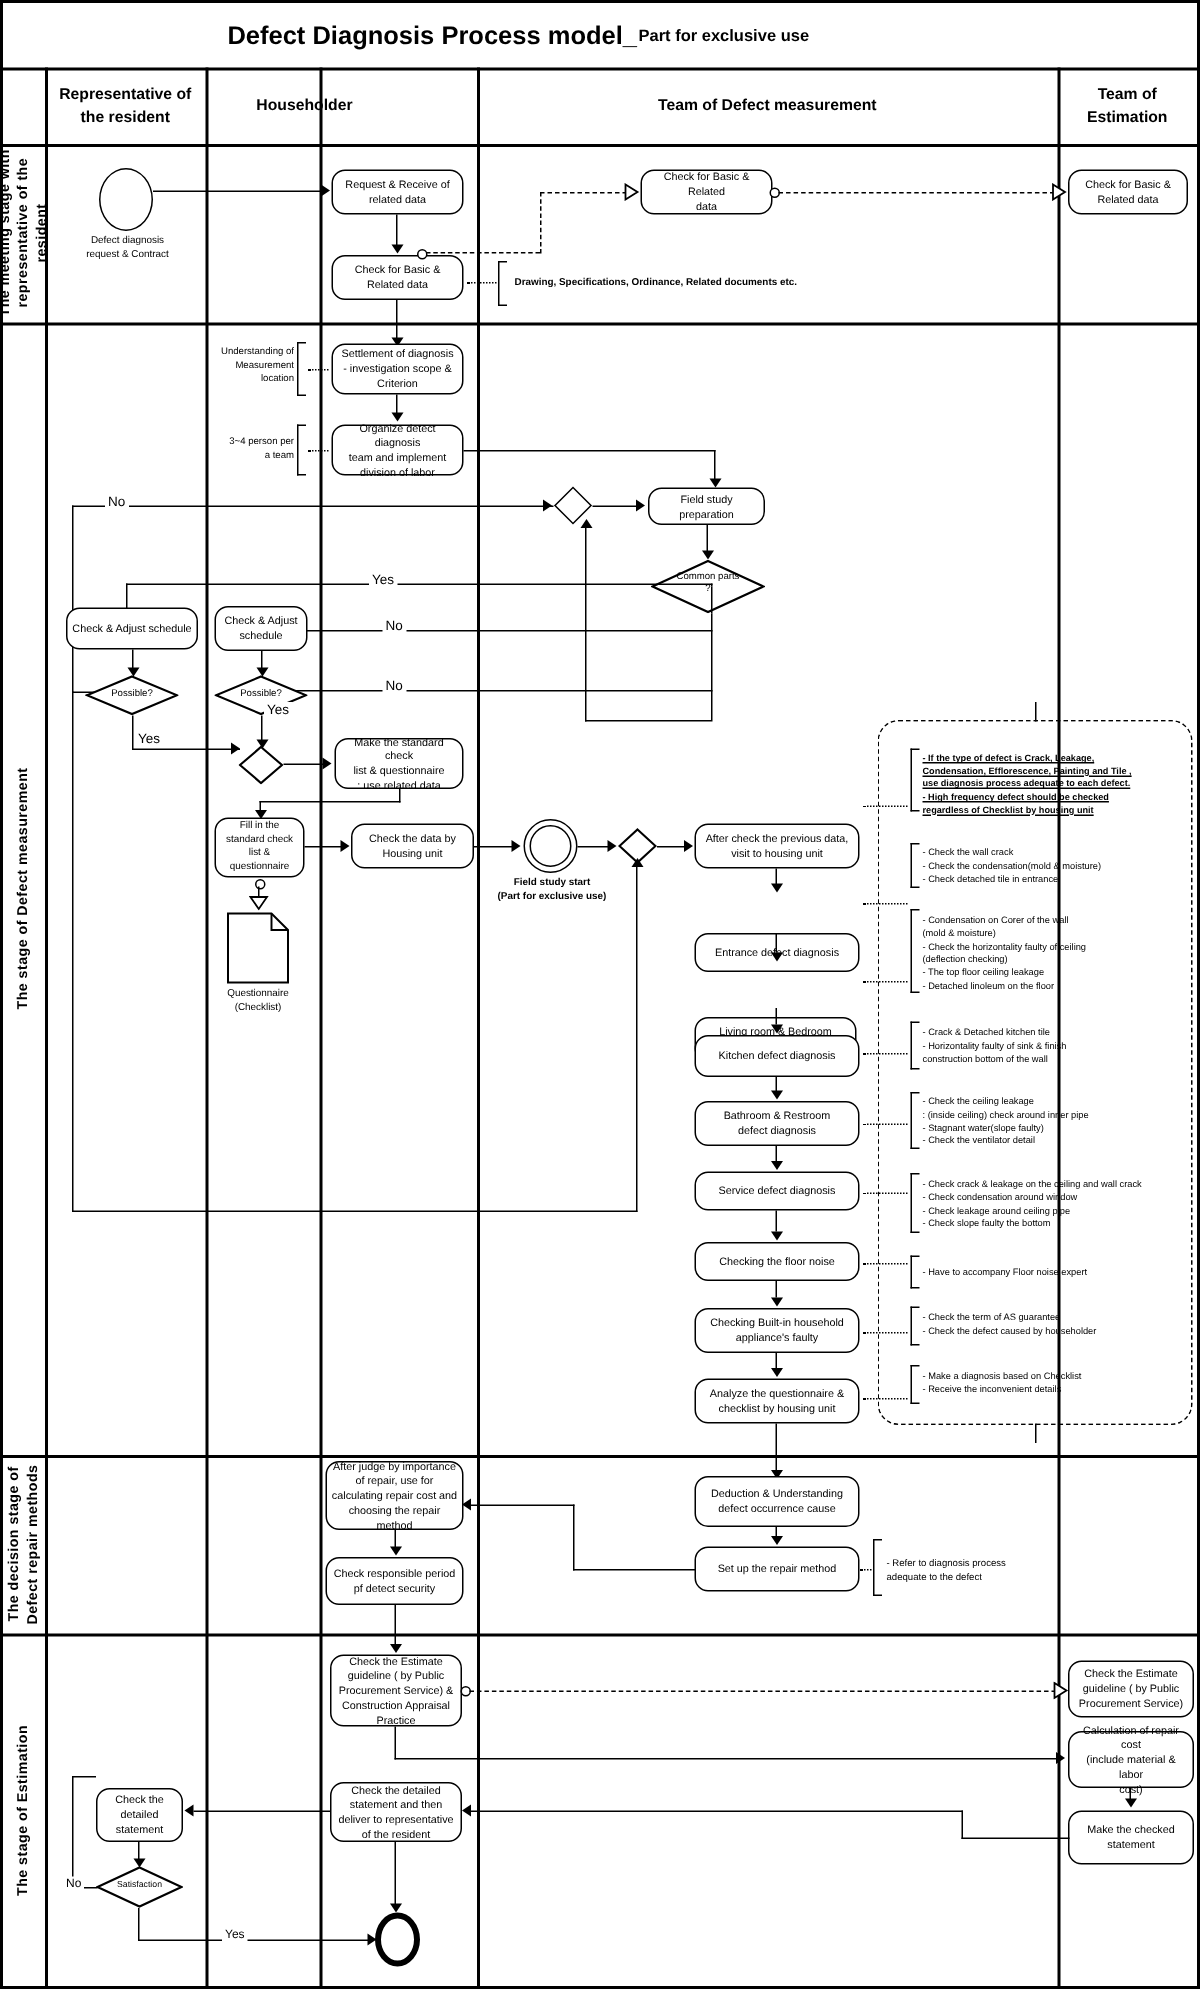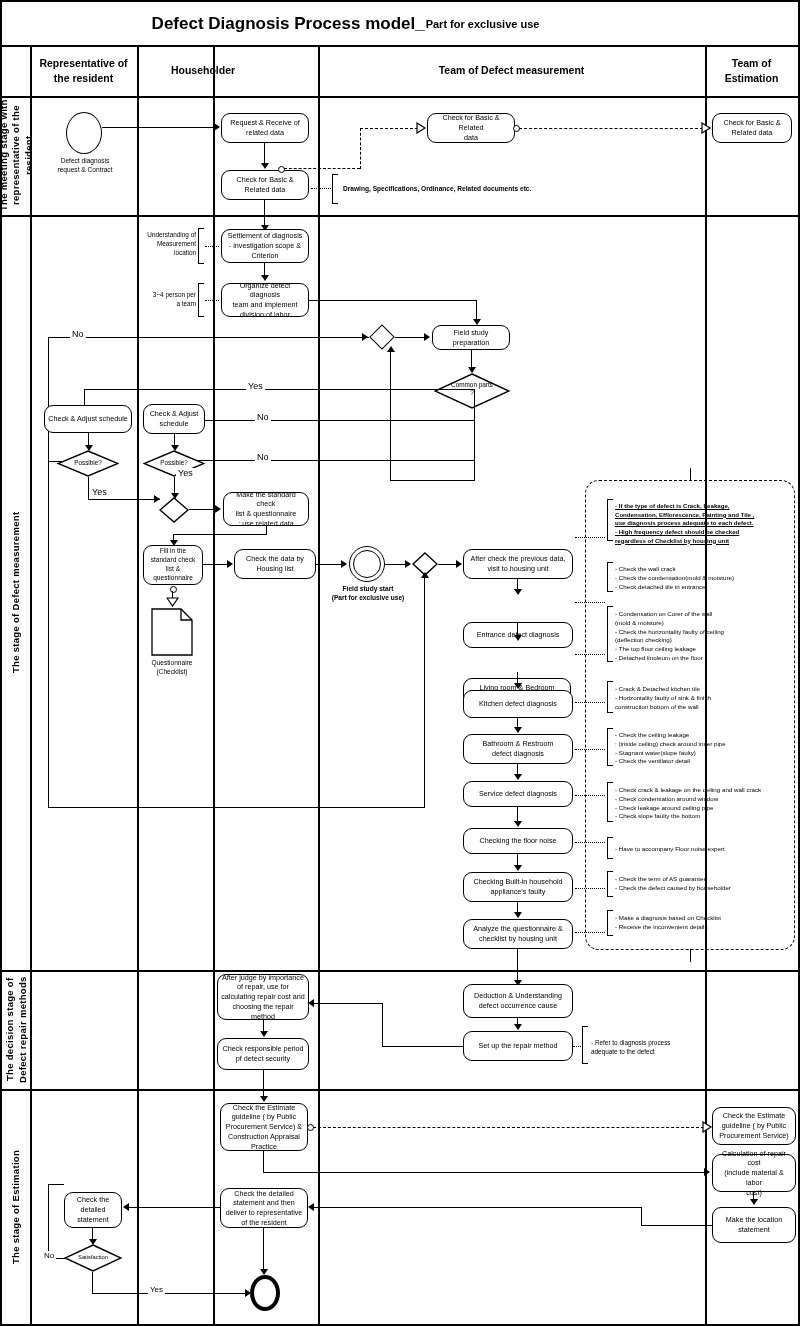--- a/index.html
+++ b/index.html
@@ -299,21 +299,21 @@
     <path d="M2 2 L31 2 L42 13 L42 48 L2 48 Z" fill="#fff" stroke="#000" stroke-width="1.3"></path>
     <path d="M31 2 L31 13 L42 13" fill="none" stroke="#000" stroke-width="1.3"></path>
   </svg>
   <div class="caption" style="left:131px;top:657px;width:78px;"><span style="white-space:pre-line">Questionnaire
 (Checklist)</span></div>
 
   <div class="ln lnh" style="left:201px;top:562px;width:25px;"></div>
   <div class="arw arw-r" style="left:225px;top:558px;"></div>
   <div class="node" style="left:232px;top:547px;width:82px;height:30px;">
       <span style="white-space:pre-line">Check the data by
-Housing list</span>
+Housing unit</span>
     </div>
 
   <div class="ln lnh" style="left:314px;top:562px;width:27px;"></div>
   <div class="arw arw-r" style="left:339px;top:558px;"></div>
   <div class="ring" style="left:347px;top:544px;width:36px;height:36px;"></div>
   <div class="ring-in" style="left:351px;top:548px;width:28px;height:28px;"></div>
   <div class="caption b" style="left:328px;top:583px;width:76px;"><span style="white-space:pre-line">Field study start
 (Part for exclusive use)</span></div>
 
   <div class="ln lnh" style="left:383px;top:562px;width:22px;"></div>
@@ -491,21 +491,21 @@
       <span style="white-space:pre-line">Check the Estimate
 guideline ( by Public
 Procurement Service)</span>
     </div>
   <div class="node" style="left:710px;top:1152px;width:84px;height:38px;">
       <span style="white-space:pre-line">Calculation of repair cost
 (include material &amp; labor
 cost)</span>
     </div>
   <div class="node" style="left:710px;top:1205px;width:84px;height:36px;">
-      <span style="white-space:pre-line">Make the location
+      <span style="white-space:pre-line">Make the checked
 statement</span>
     </div>
 
   <div class="ohollow" style="left:305px;top:1122px;"></div>
   <div class="dash-h" style="left:311px;top:1125px;width:391px;"></div>
   <svg style="position:absolute;left:700px;top:1119px;" width="12" height="12">
       <path d="M1 1 L9 6 L1 11 Z" fill="#fff" stroke="#000" stroke-width="1.2"></path>
     </svg>
 
   <div class="ln lnv" style="left:261px;top:1149px;height:22px;"></div>

